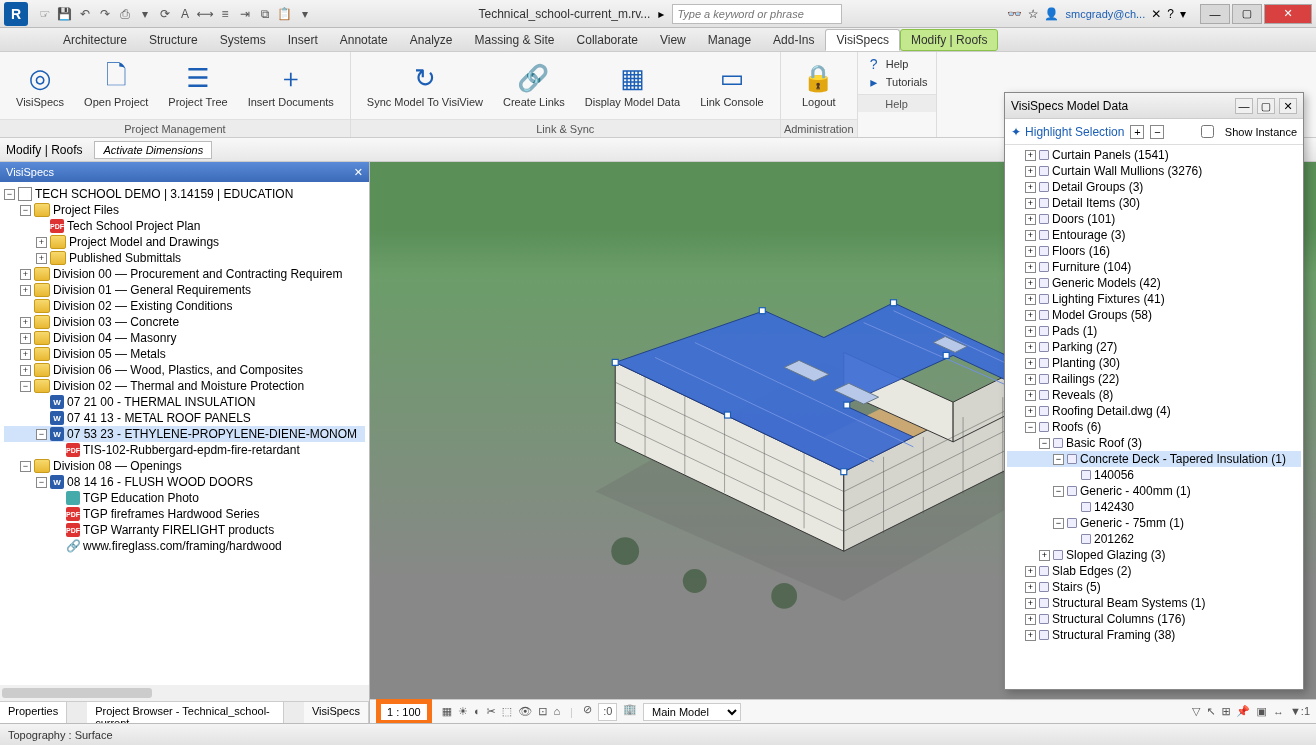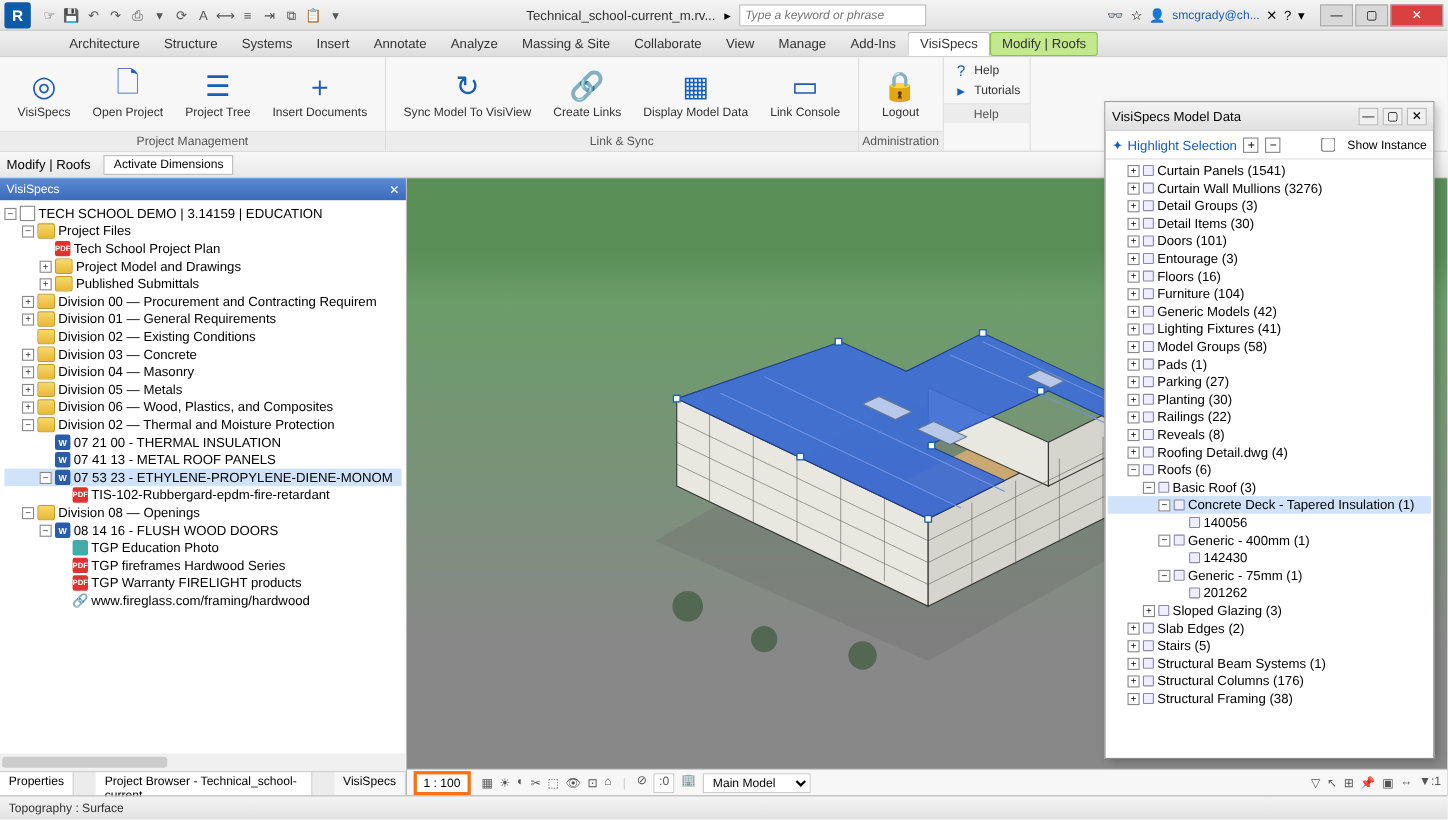--- a/index.html
+++ b/index.html
@@ -32,21 +32,21 @@
 .ribbon-btn { display: flex; flex-direction: column; align-items: center; justify-content: center; padding: 2px 8px; cursor: pointer; min-width: 60px; text-align: center; }
 .ribbon-btn .ico { width: 32px; height: 32px; display: flex; align-items: center; justify-content: center; font-size: 26px; color: #1a5eb5; }
 .ribbon-btn .lbl { font-size: 11px; color: #333; margin-top: 2px; line-height: 1.1; }
 .ribbon-label { height: 18px; background: #ececec; border-top: 1px solid #e0e0e0; text-align: center; font-size: 11px; color: #555; line-height: 18px; }
 .ribbon-small-list { display: flex; flex-direction: column; gap: 2px; padding: 4px 8px; }
 .ribbon-small { display: flex; align-items: center; gap: 4px; font-size: 11px; color: #333; cursor: pointer; }
 .ribbon-small .ico-s { width: 16px; height: 16px; color: #1a5eb5; font-size: 14px; display:flex; align-items:center; justify-content:center; }
 
 
 .contextbar { height: 24px; background: linear-gradient(#f8f8f8,#e8e8e8); border-bottom: 1px solid #ccc; display: flex; align-items: center; padding: 0 6px; gap: 12px; font-size: 12px; }
-.contextbar .btn { background: #fff; border: 1px solid #bbb; padding: 2px 8px; cursor: pointer; font-size: 11px; }
+.contextbar .btn { background: #fff; border: 1px solid #bbb; padding: 2px 8px; cursor: pointer; font-size: 11px; font-style: italic; }
 
 
 .main-area { position: absolute; top: 162px; left: 0; right: 0; bottom: 22px; display: flex; }
 
 
 .left-panel { width: 370px; display: flex; flex-direction: column; border-right: 1px solid #bbb; background: #fff; }
 .panel-header { height: 20px; background: linear-gradient(#5a8bd8,#3a6ab8); color: #fff; padding: 0 6px; display: flex; align-items: center; justify-content: space-between; font-size: 11px; }
 .panel-header .close { cursor: pointer; }
 .tree { flex: 1; overflow-y: auto; overflow-x: hidden; padding: 4px; font-size: 12px; }
 .tree-node { display: flex; align-items: center; gap: 3px; padding: 1px 0; white-space: nowrap; cursor: pointer; }
@@ -71,21 +71,21 @@
 .bottom-tabs .btab { padding: 3px 8px; border-right: 1px solid #ccc; font-size: 11px; cursor: pointer; background: #fff; }
 .bottom-tabs .btab.active { background: #f8f8f8; font-weight: 500; }
 
 
 .viewport { flex: 1; position: relative; background: #fff; }
 .model-render { position: absolute; inset: 0; background: linear-gradient(180deg, #5a8f58 0%, #5a8f58 12%, #6b9d69 20%, #888888 75%, #888888 100%); overflow: hidden; }
 .building { position: absolute; top: 18%; left: 8%; width: 82%; height: 62%; }
 .building svg { width: 100%; height: 100%; }
 
 .view-controls { position: absolute; bottom: 0; left: 0; right: 0; height: 24px; background: #f7f7f7; border-top: 1px solid #ccc; display: flex; align-items: center; padding: 0 6px; gap: 10px; font-size: 11px; }
-.view-controls .scale { padding: 2px 6px; border: 3px solid #f97316; background: #fff; }
+.view-controls .scale { padding: 2px 6px; border: 5px solid #f97316; background: #fff; }
 .view-controls .icons { display: flex; gap: 6px; color: #555; }
 .view-controls .icons span { cursor: pointer; }
 .view-controls .sep { color: #ccc; }
 .view-controls .dd { border: 1px solid #ccc; padding: 1px 4px; background: #fff; }
 .view-controls .right-icons { margin-left: auto; display:flex; gap:6px; color:#555; }
 
 
 .right-panel { position: absolute; top: 92px; right: 12px; width: 300px; height: 598px; background: #fff; border: 1px solid #888; box-shadow: 3px 3px 8px rgba(0,0,0,.25); display: flex; flex-direction: column; z-index: 20; }
 .right-panel .rp-title { height: 26px; background: linear-gradient(#f4f4f4,#e0e0e0); border-bottom: 1px solid #ccc; display: flex; align-items: center; padding: 0 6px; justify-content: space-between; }
 .right-panel .rp-title .t { font-size: 12px; }

